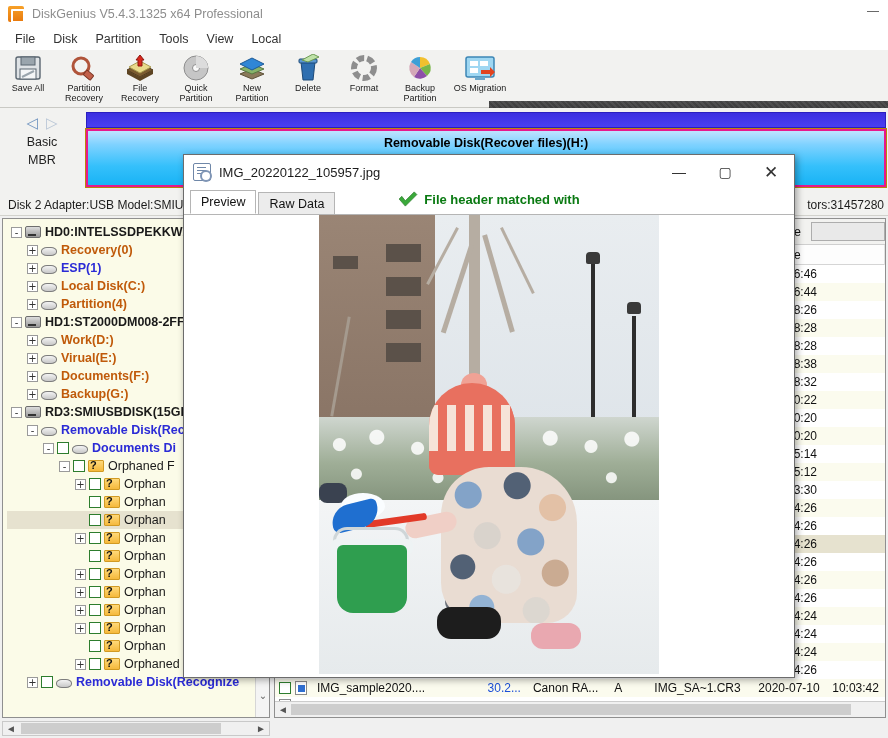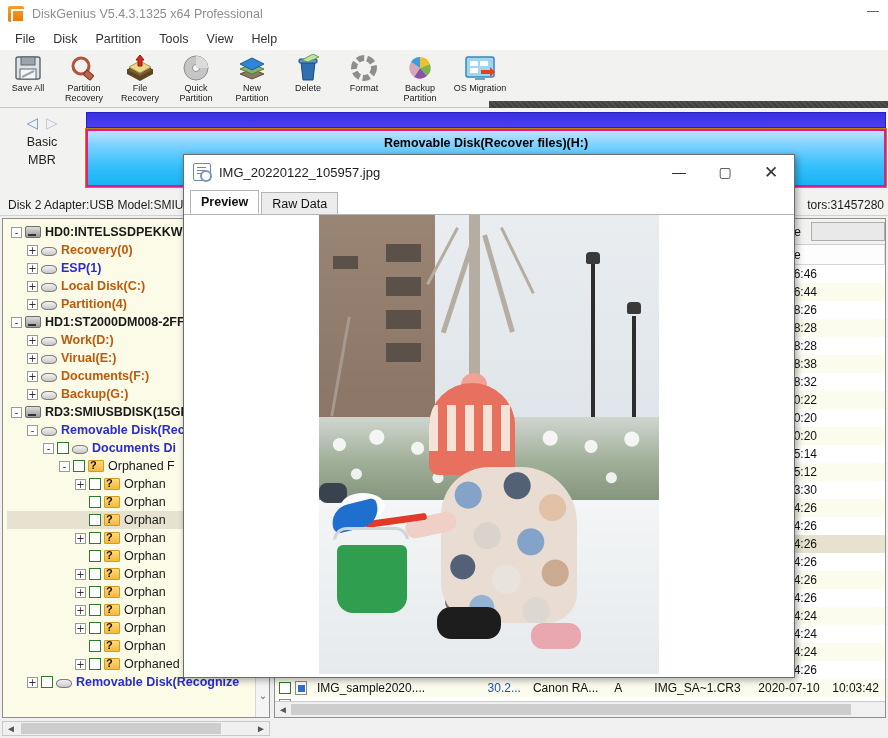--- a/index.html
+++ b/index.html
@@ -305,21 +305,21 @@
     height: 26px; position: relative; background:#fff;
     border-bottom: 1px solid #b5b5b5;
     display:flex; align-items:flex-end; padding-left: 6px;
   }
   .tab {
     height: 22px; padding: 0 10px; display:flex;align-items:center;
     font-size:12.5px; color:#111;
     border:1px solid #b5b5b5; border-bottom:none; background:#ececec;
     margin-right:2px;
   }
-  .tab.active { background:#fff; height:24px; border-bottom:1px solid #fff;font-weight:bold; }
+  .tab.active { background:#fff; height:24px; border-bottom:1px solid #fff; }
   .dlg-status {
     position:absolute; left: 0; right: 0; top: 2px;
     display:flex; align-items:center; justify-content:center; gap:6px;
     pointer-events:none;
   }
   .dlg-status .txt { color:#0a7a12; font-weight:bold; font-size:13px; }
   .check-ico { width: 20px; height: 16px; }
   .dlg-body {
     flex:1; background:#ffffff; display:flex; align-items:flex-start; justify-content:center;
     overflow:hidden; padding-top: 0px;
@@ -420,21 +420,21 @@
       <div class="win-btn">—</div>
     </div>
   </div>
 
   <div class="menubar">
     <div class="menu-item">File</div>
     <div class="menu-item">Disk</div>
     <div class="menu-item">Partition</div>
     <div class="menu-item">Tools</div>
     <div class="menu-item">View</div>
-    <div class="menu-item">Help</div>
+    <div class="menu-item">Local</div>
   </div>
 
   <div class="toolbar">
 
     <div class="tool">
       <div class="glyph">
         <svg width="30" height="28" viewBox="0 0 30 28">
           <rect x="3" y="3" width="24" height="22" rx="2" fill="#dfe3e6" stroke="#5a6670" stroke-width="1.4"></rect>
           <rect x="8" y="3" width="14" height="8" fill="#9aa5ad" stroke="#5a6670"></rect>
           <rect x="7" y="15" width="16" height="10" fill="#f4f6f7" stroke="#5a6670"></rect>
@@ -925,20 +925,26 @@
       <div class="dlg-wbtns">
         <div class="dlg-wbtn">—</div>
         <div class="dlg-wbtn">▢</div>
         <div class="dlg-wbtn close">✕</div>
       </div>
     </div>
 
     <div class="dlg-tabs">
       <div class="tab active">Preview</div>
       <div class="tab">Raw Data</div>
+      <div class="dlg-status">
+        <svg class="check-ico" viewBox="0 0 22 18">
+          <path d="M1 9 L4 6 L8 11 L18 1 L21 4 L8 17 Z" fill="#3aa93a" stroke="#2a7a2a" stroke-width="0.8"></path>
+        </svg>
+        <span class="txt">File header matched with</span>
+      </div>
     </div>
 
     <div class="dlg-body">
       <div class="photo">
         <div class="sky"></div>
         <div class="bldg">
           <div class="win" style="left:58%;top:14%;width:30%;height:9%"></div>
           <div class="win" style="left:58%;top:30%;width:30%;height:9%"></div>
           <div class="win" style="left:58%;top:46%;width:30%;height:9%"></div>
           <div class="win" style="left:58%;top:62%;width:30%;height:9%"></div>

